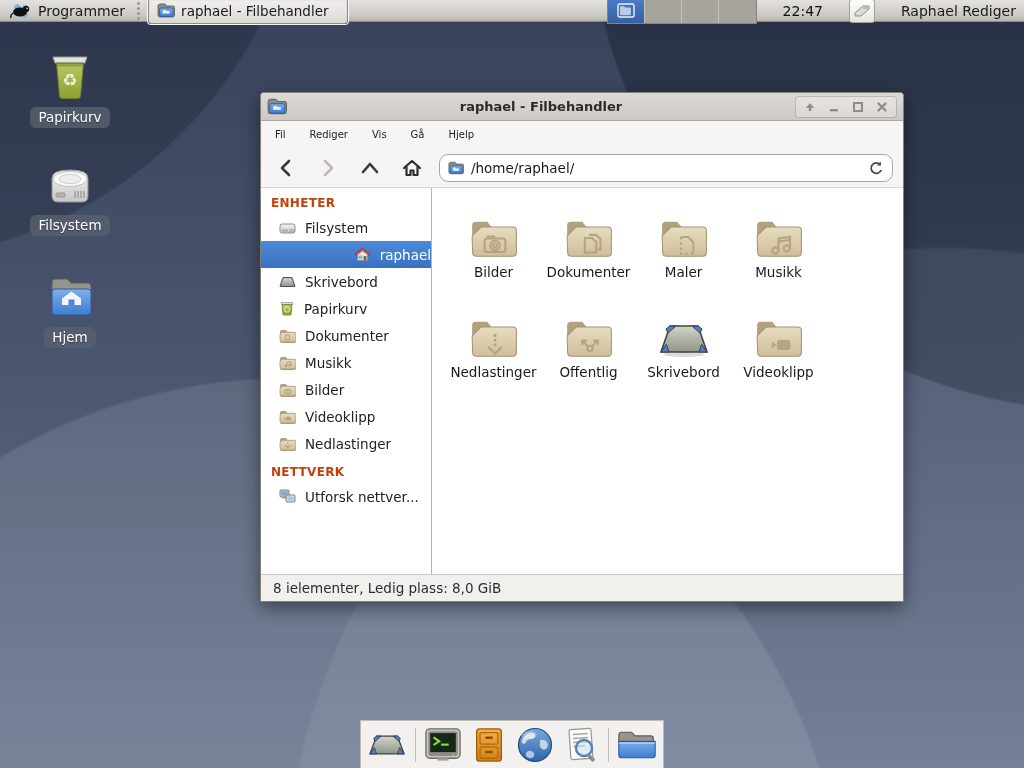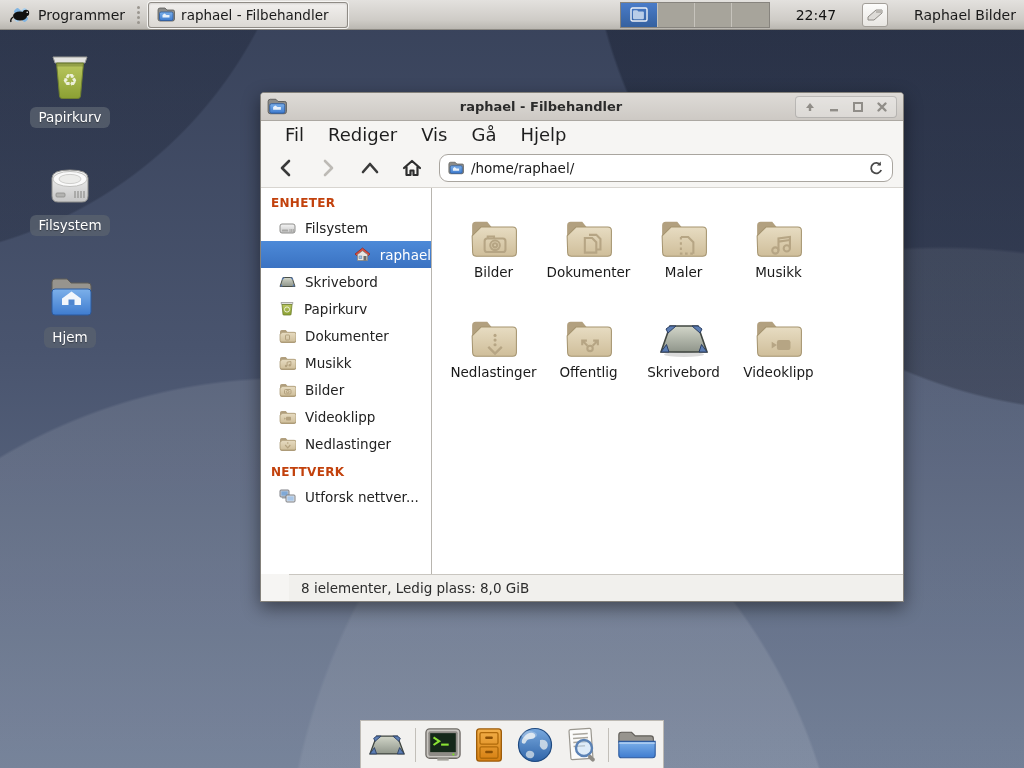--- a/index.html
+++ b/index.html
@@ -10,21 +10,21 @@
     background:
       radial-gradient(circle 560px at 28% 122%, rgba(255,255,255,0.10) 0 99.5%, transparent 100%),
       radial-gradient(circle 660px at 92% 118%, rgba(255,255,255,0.07) 0 99.5%, transparent 100%),
       radial-gradient(circle 520px at 108% -14%, rgba(5,10,24,0.30) 0 99.5%, transparent 100%),
       radial-gradient(circle 430px at -12% -22%, rgba(5,10,24,0.22) 0 99.5%, transparent 100%),
       linear-gradient(180deg,#38425a 0%,#49546e 45%,#68768f 100%);
   }
 
   
   .panel {
-    position:absolute; left:0; top:0; width:1024px; height:30px;
+    position:absolute; left:0; top:0; width:1024px; height:22px;
     background:linear-gradient(180deg,#e3e1de 0%,#cecbc6 70%,#bab7b1 100%);
     border-bottom:1px solid #8d8a84;
     display:flex; align-items:center; padding:0 6px; gap:6px;
     font-size:14px; color:#1a1a1a;
   }
   .app-menu { display:flex; align-items:center; gap:6px; padding:2px 4px; cursor:default; }
   .panel-grip { display:flex; flex-direction:column; gap:2px; margin:0 2px; }
   .panel-grip i { width:3px; height:3px; background:#9a968f; border-radius:50%; display:block; }
   .task-button {
     display:flex; align-items:center; gap:6px; width:200px; height:26px;
@@ -67,21 +67,21 @@
   }
   .title-text { flex:1; text-align:center; font-weight:bold; font-size:13px; color:#2b2b2b; }
   .win-controls {
     display:flex; align-items:center; gap:4px; padding:1px 4px;
     border:1px solid rgba(0,0,0,0.18); border-radius:4px;
     background:rgba(255,255,255,0.28);
   }
   .win-btn { width:20px; height:18px; display:flex; align-items:center; justify-content:center; }
   .menubar {
     height:27px; flex:0 0 27px; display:flex; align-items:center; gap:24px;
-    padding:0 24px; background:#f6f5f3; font-size:18px; color:#1e1e1e;
+    padding:0 14px; background:#f6f5f3; font-size:10px; color:#1e1e1e;
   }
   .toolbar {
     height:40px; flex:0 0 40px; display:flex; align-items:center; gap:12px;
     padding:0 10px; background:#f6f5f3; border-bottom:1px solid #d8d5d0;
   }
   .nav-btn { width:30px; height:28px; display:flex; align-items:center; justify-content:center; border-radius:3px; }
   .pathbar {
     flex:1; height:28px; display:flex; align-items:center; gap:7px; padding:0 8px;
     background:#fff; border:1px solid #a9a59f; border-radius:9px; font-size:13.5px; color:#1a1a1a;
   }
@@ -90,21 +90,21 @@
   .sidebar { width:171px; flex:0 0 171px; border-right:1px solid #b8b5af; background:#fff; overflow:hidden; }
   .side-header { font-size:12px; font-weight:bold; color:#c2410c; padding:8px 0 4px 10px; letter-spacing:0.3px; }
   .side-item { height:27px; display:flex; align-items:center; gap:9px; padding-left:18px; font-size:13.5px; color:#222; }
   .side-item.selected { background:linear-gradient(180deg,#4d8ad8,#3a72c2); color:#fff;justify-content:flex-end; }
   .files { flex:1; padding:14px 0 0 14px; display:flex; flex-wrap:wrap; align-content:flex-start; }
   .file-item { width:95px; height:100px; display:flex; flex-direction:column; align-items:center; }
   .file-icon { height:58px; display:flex; align-items:flex-end; justify-content:center; }
   .file-label { margin-top:4px; font-size:13.5px; color:#1a1a1a; text-align:center; }
   .statusbar {
     height:27px; flex:0 0 27px; border-top:1px solid #c9c6c0; background:#f1f0ed;
-    display:flex; align-items:center; padding:0 12px; font-size:13.5px; color:#2c2c2c;margin-left:28px;
+    display:flex; align-items:center; padding:0 12px; font-size:13.5px; color:#2c2c2c;
   }
 
   
   .dock {
     position:absolute; left:360px; bottom:0; width:304px; height:48px;
     background:#f2f1ef; border:1px solid #bdbab4; border-bottom:none;
     display:flex; align-items:center; justify-content:center; gap:8px; padding:0 6px;
   }
   .dock-item { width:42px; height:40px; display:flex; align-items:center; justify-content:center; }
   .dock-sep { width:1px; height:34px; background:#c2bfb9; }
@@ -194,21 +194,21 @@
     </div>
     <span class="clock">22:47</span>
     <div class="user-btn">
       <span>
         <svg width="18" height="15" viewBox="0 0 18 15">
           <path d="M2 10 L10 3 L16 3 L16 6 L8 13 L2 13 Z" fill="#dddbd7" stroke="#8e8b86" stroke-width="1"></path>
           <path d="M10 3 L16 3 L16 6 L10 6 Z" fill="#b9b6b1"></path>
         </svg>
       </span>
     </div>
-    <span class="user-name">Raphael Bilder</span>
+    <span class="user-name">Raphael Rediger</span>
   </div>
 </div>
 
 <div class="desk-icon" style="left:20px; top:52px;">
   <span>
     <svg width="48" height="50" viewBox="0 0 48 50">
       <path d="M7 5 L41 5 L39 11 L9 11 Z" fill="#e3e3e1" stroke="#9a9a96" stroke-width="1"></path>
       <path d="M10.5 11 L37.5 11 L34.5 44 Q34.3 46.5 31.8 46.5 L16.2 46.5 Q13.7 46.5 13.5 44 Z" fill="url(#greenGrad)" stroke="#6f8030" stroke-width="1"></path>
       <path d="M10.5 11 h27 l-0.4 3.5 h-26.2 z" fill="rgba(40,50,10,0.25)"></path>
       <text x="24" y="34" font-size="17" text-anchor="middle" fill="rgba(255,255,255,0.8)">♻</text>

